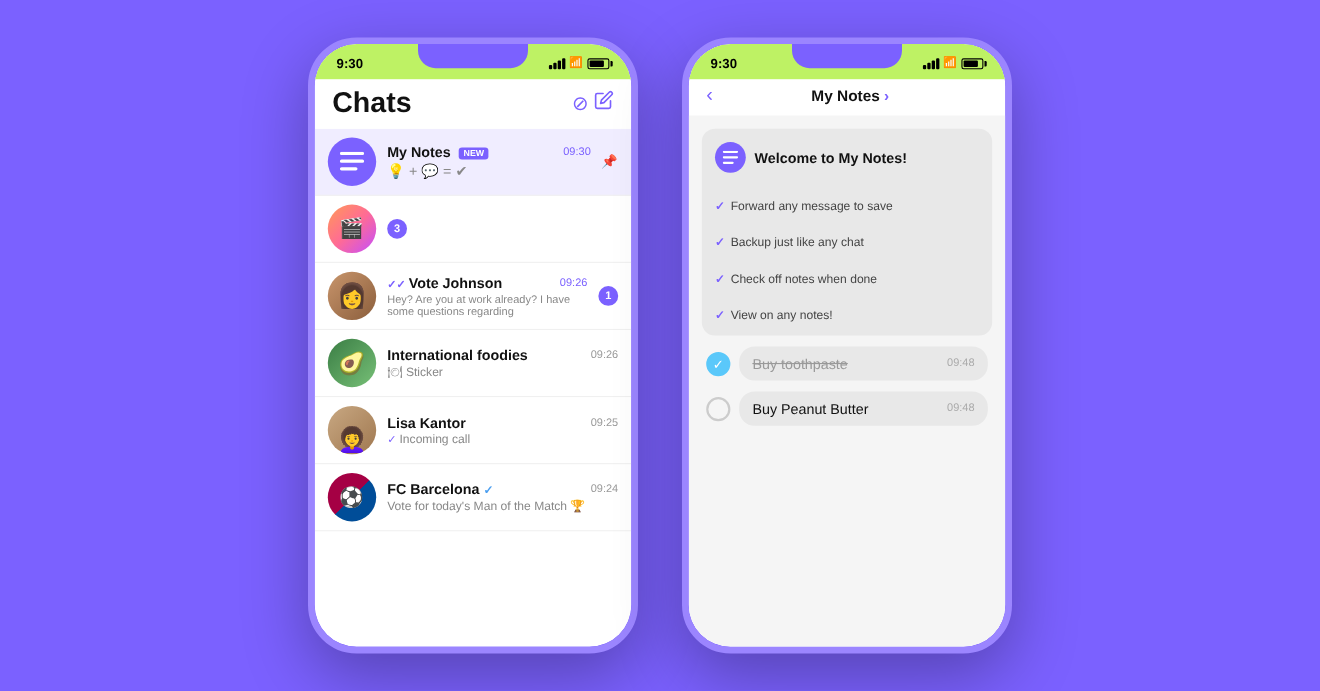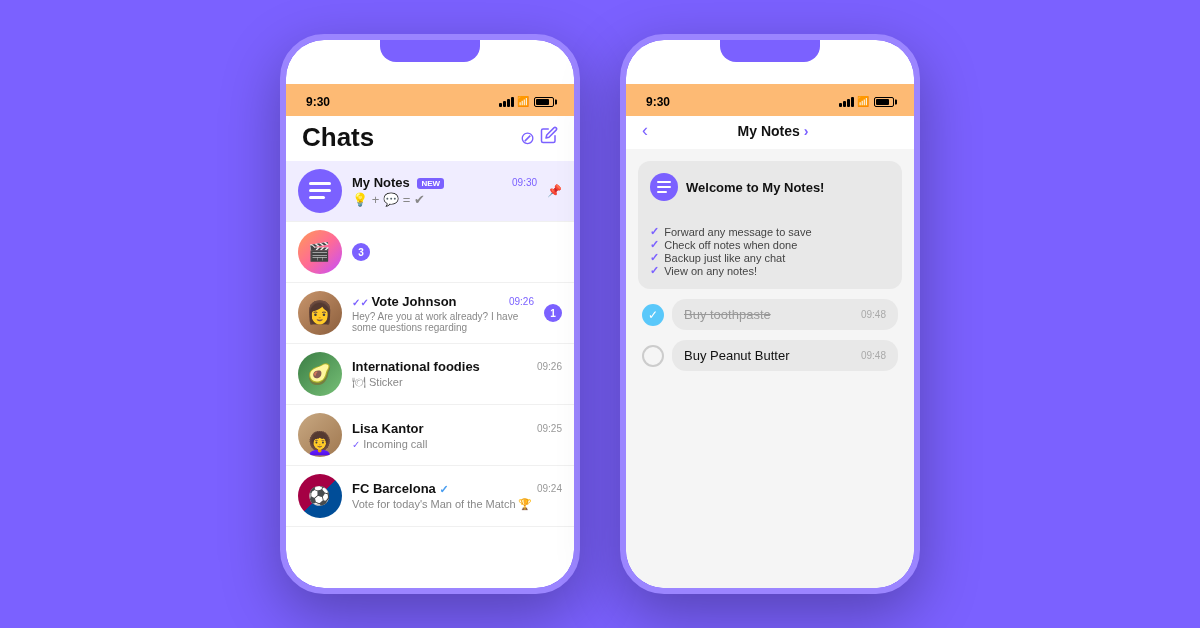--- a/index.html
+++ b/index.html
@@ -53,24 +53,23 @@
     
     .status-bar {
       display: flex;
       justify-content: space-between;
       align-items: center;
       padding: 8px 20px 4px;
       font-size: 11px;
       font-weight: 600;
       color: #000;
       min-height: 32px;
-      background: #fdba74;
+      background: #bef264;
       position: relative;
       z-index: 5;
-      margin-top: 44px;
     }
 
     .status-bar .time { font-weight: 700; font-size: 12px; }
     .status-icons {
       display: flex;
       align-items: center;
       gap: 4px;
       font-size: 10px;
     }
 
@@ -330,21 +329,21 @@
     .welcome-title {
       font-size: 13px;
       font-weight: 700;
       color: #111;
     }
 
     .welcome-list {
       list-style: none;
       display: flex;
       flex-direction: column;
-      gap: 0;
+      gap: 20px;
       margin-top: 24px;
     }
 
     .welcome-list li {
       font-size: 11px;
       color: #444;
       display: flex;
       align-items: center;
       gap: 5px;
     }
@@ -567,22 +566,22 @@
             <svg width="14" height="12" viewBox="0 0 14 12" fill="none">
               <rect x="0" y="0" width="14" height="2" rx="1" fill="white"></rect>
               <rect x="0" y="5" width="14" height="2" rx="1" fill="white"></rect>
               <rect x="0" y="10" width="10" height="2" rx="1" fill="white"></rect>
             </svg>
           </div>
           <span class="welcome-title">Welcome to My Notes!</span>
         </div>
         <ul class="welcome-list">
           <li>Forward any message to save</li>
+          <li>Backup just like any chat</li>
           <li>Check off notes when done</li>
-          <li>Backup just like any chat</li>
           <li>View on any notes!</li>
         </ul>
       </div>
 
       <div class="todo-item">
         <div class="todo-check checked">✓</div>
         <div class="todo-bubble">
           <span class="todo-text done">Buy toothpaste</span>
           <span class="todo-time">09:48</span>
         </div>

